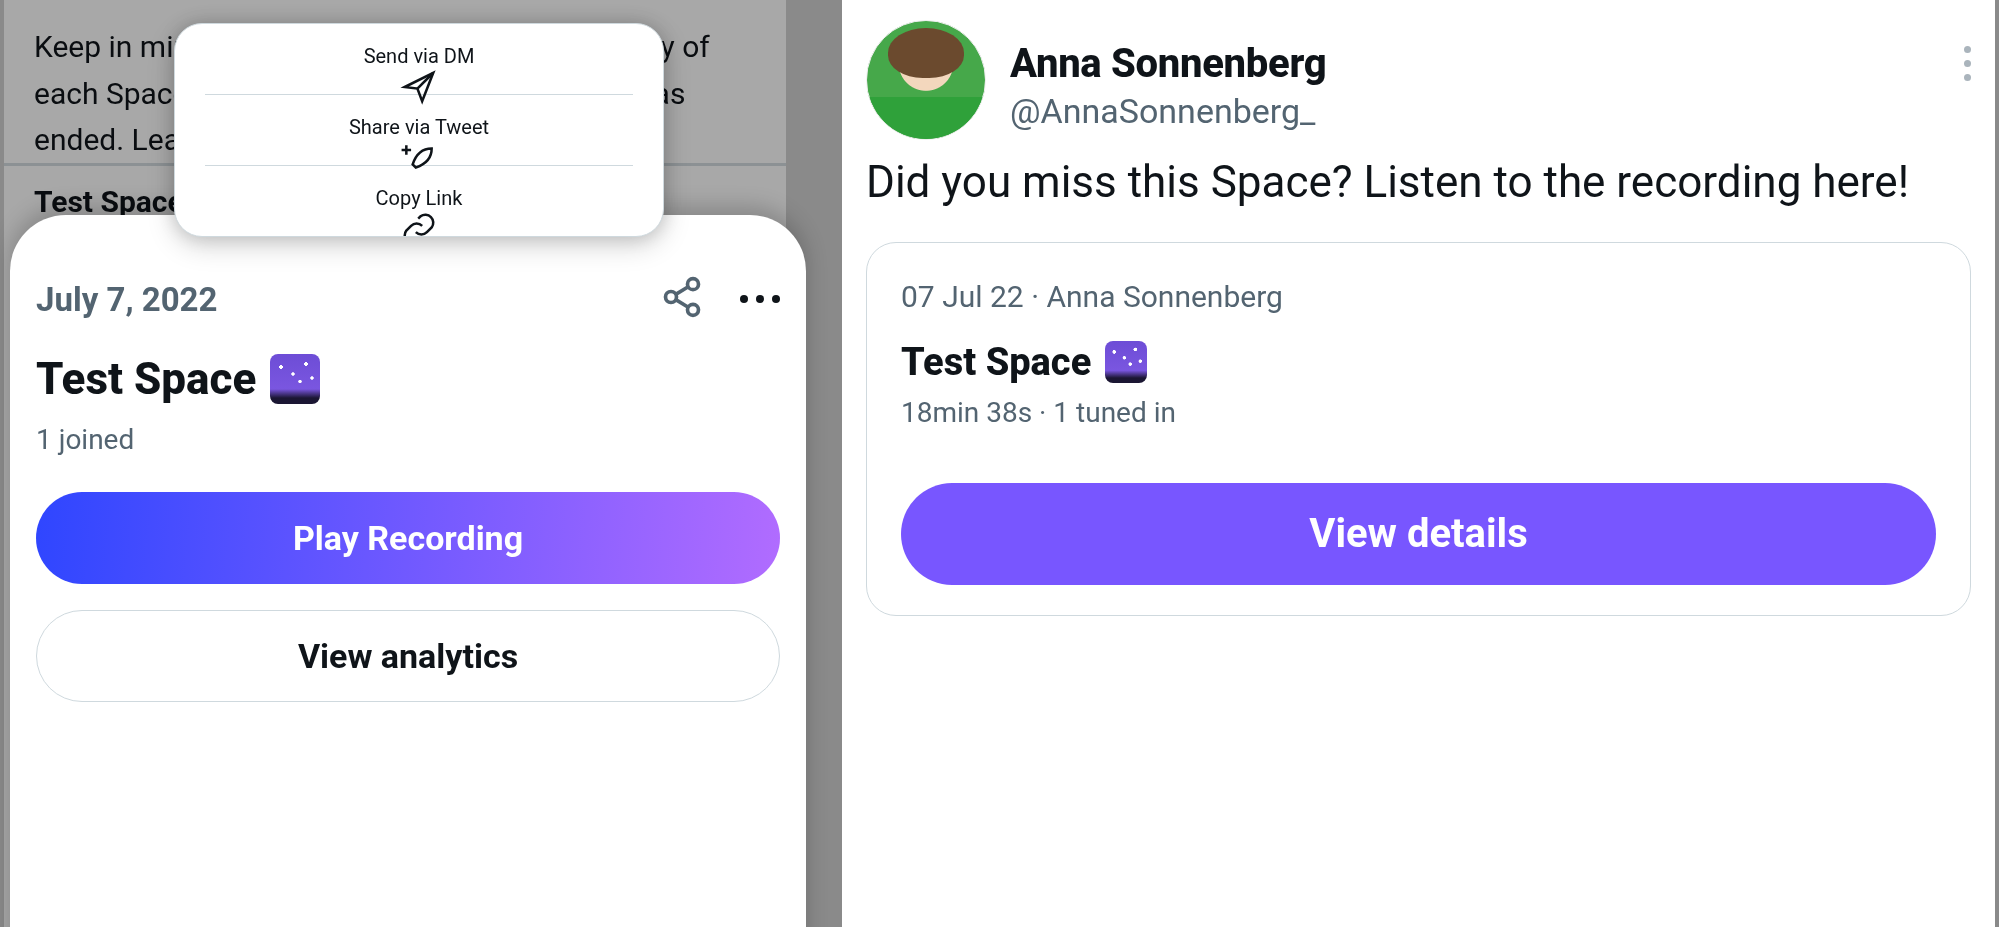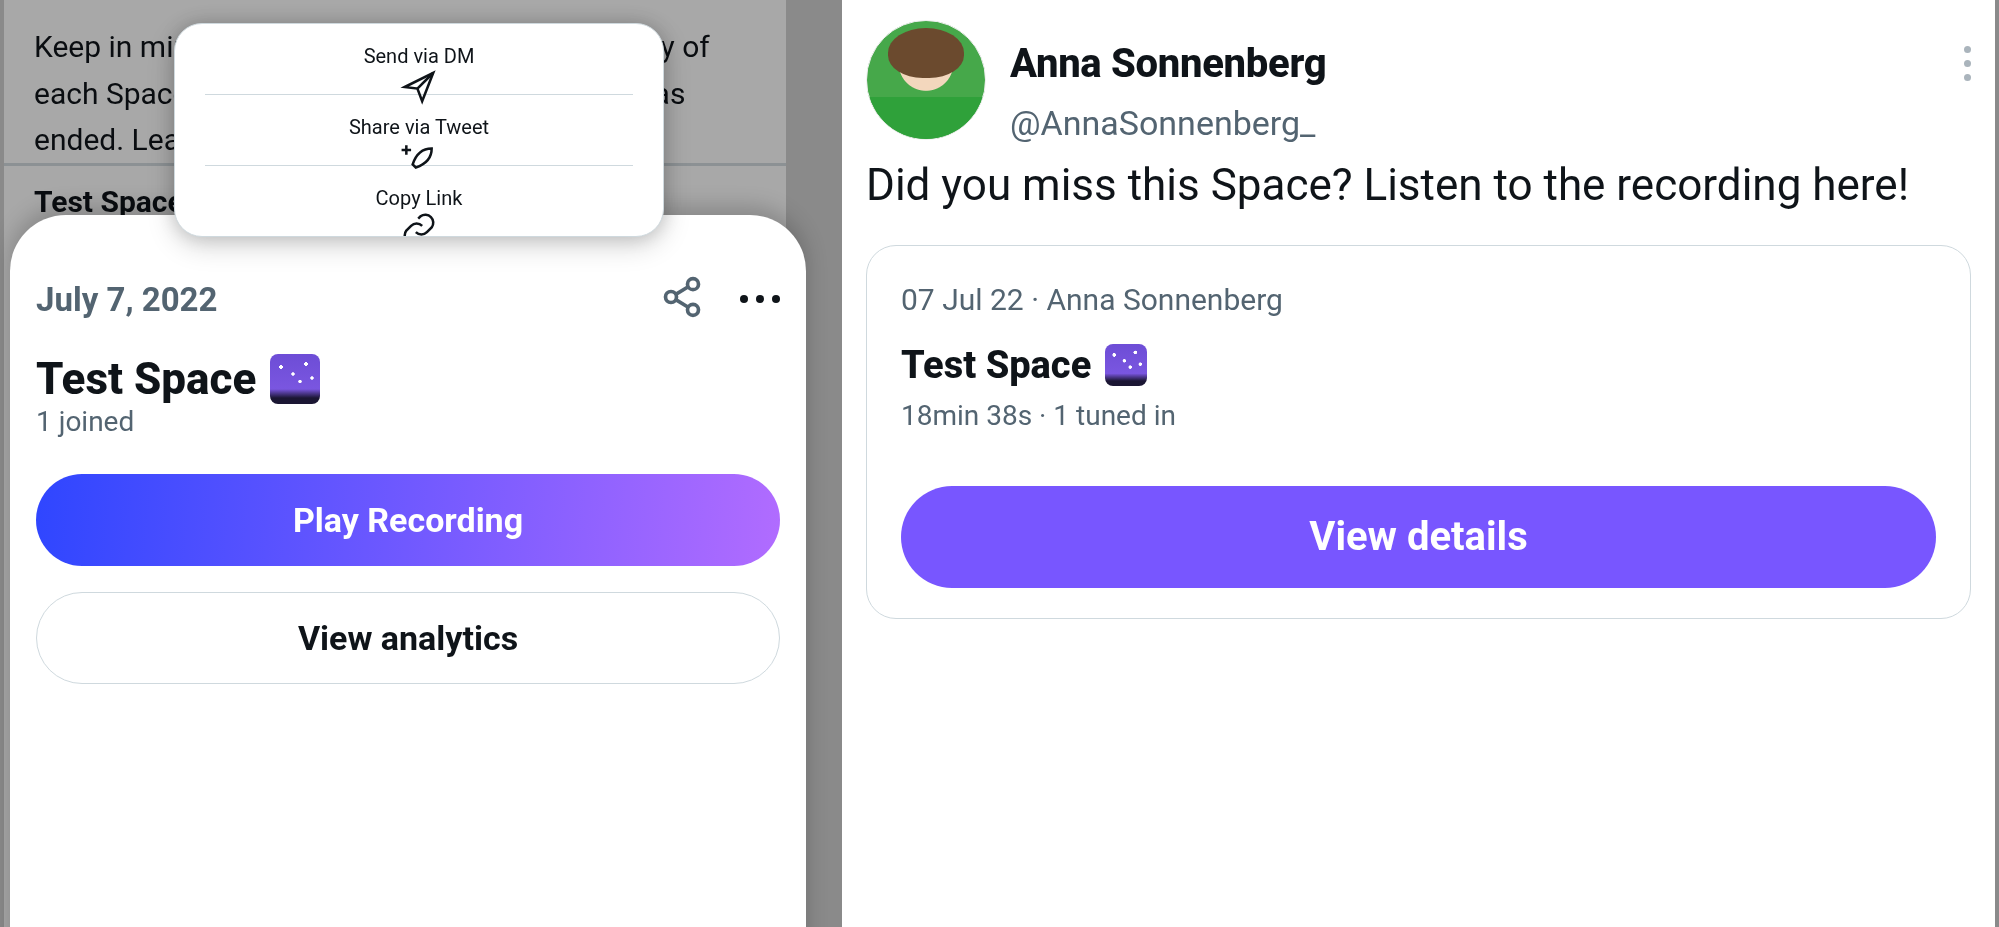--- a/index.html
+++ b/index.html
@@ -52,37 +52,37 @@
   .dots{display:flex;gap:8px;cursor:pointer;}
   .dots span{width:8px;height:8px;border-radius:50%;background:var(--ink);}
   .space-title{margin-top:30px;font-size:44px;font-weight:800;color:var(--ink);display:flex;align-items:center;gap:14px;}
   .emoji{width:50px;height:50px;border-radius:8px;background:linear-gradient(180deg,#6d4dd6 0%,#7a56e0 70%,#1b1633 88%);display:inline-block;position:relative;}
   .emoji::after{content:"";position:absolute;inset:0;background:
     radial-gradient(circle at 22% 26%,#fff 0 1.6px,transparent 2px),
     radial-gradient(circle at 46% 40%,#fff 0 1.4px,transparent 2px),
     radial-gradient(circle at 72% 20%,#fff 0 1.6px,transparent 2px),
     radial-gradient(circle at 60% 55%,#fff 0 1.4px,transparent 2px),
     radial-gradient(circle at 84% 48%,#fff 0 1.4px,transparent 2px);border-radius:8px;}
-  .joined{font-size:28px;color:var(--muted);}
+  .joined{margin-top:18px;font-size:28px;color:var(--muted);}
   .btn{display:flex;align-items:center;justify-content:center;height:92px;border-radius:60px;font-size:34px;font-weight:700;cursor:pointer;}
   .btn-play{margin-top:36px;color:#fff;background:linear-gradient(95deg,var(--grad-start) 0%,var(--grad-end) 100%);}
   .btn-analytics{margin-top:26px;color:var(--ink);background:#fff;border:1.6px solid var(--light);}
 
   
   .right{position:absolute;left:842px;top:0;right:4px;height:100%;background:#ffffff;}
   .tweet-head{display:flex;align-items:flex-start;gap:24px;padding:20px 24px 0 24px;}
   .avatar{width:120px;height:120px;border-radius:50%;flex:none;background:
     radial-gradient(circle at 50% 36%,#f3d7bd 0 28%,transparent 29%),
     linear-gradient(180deg,#46a84a 72%,#46a84a 100%);
     position:relative;overflow:hidden;border:1px solid #eee;}
   .avatar::before{content:"";position:absolute;left:18%;right:18%;top:6%;height:42%;border-radius:50% 50% 46% 46%;background:#6b4a2e;}
   .avatar::after{content:"";position:absolute;left:0;right:0;bottom:0;height:36%;background:#2fa13a;}
   .name-col{flex:1;min-width:0;padding-top:20px;}
   .display-name{font-size:40px;font-weight:800;color:var(--ink);letter-spacing:-.3px;}
-  .handle{font-size:34px;color:var(--muted);margin-top:16px;}
+  .handle{font-size:34px;color:var(--muted);margin-top:4px;}
   .vmore{display:flex;flex-direction:column;gap:7px;padding:26px 0 0 0;cursor:pointer;}
   .vmore span{width:7px;height:7px;border-radius:50%;background:#aab4bc;}
   .tweet-text{padding:12px 24px 0 24px;font-size:44px;line-height:1.4;color:var(--ink);}
   .quote{
     margin:28px 24px 0 24px;border:1.5px solid var(--card-border);border-radius:30px;
     padding:36px 34px 30px 34px;
   }
   .quote-meta{font-size:30px;color:var(--muted);}
   .quote-title{margin-top:26px;font-size:38px;font-weight:800;color:var(--ink);display:flex;align-items:center;gap:14px;}
   .quote-title .emoji{width:42px;height:42px;}

